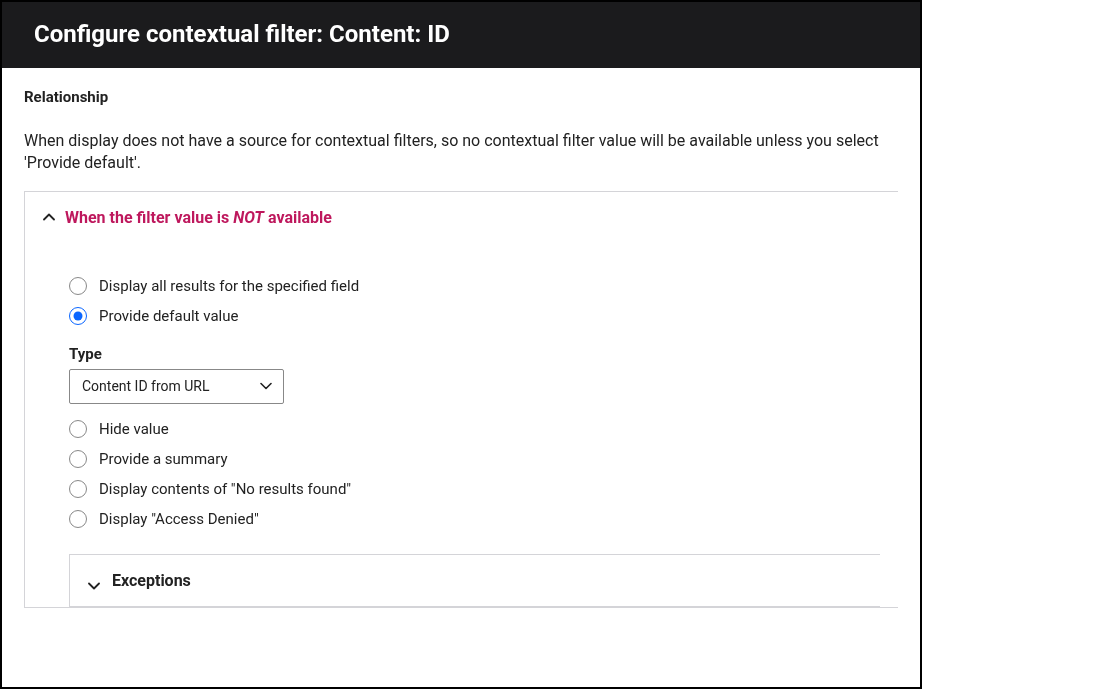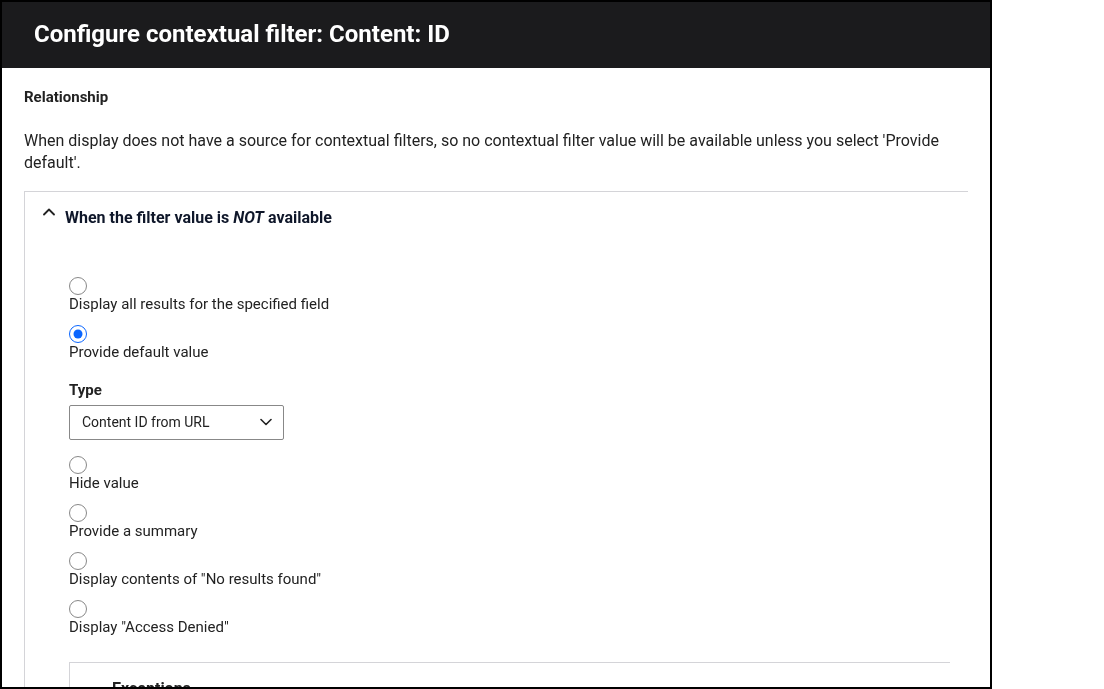--- a/index.html
+++ b/index.html
@@ -5,21 +5,21 @@
   * { box-sizing: border-box; }
   html, body {
     margin: 0; padding: 0;
     font-family: -apple-system, BlinkMacSystemFont, "Segoe UI", Roboto, "Helvetica Neue", Arial, sans-serif;
     font-size: 15px;
     color: #222;
     background: #fff;
   }
   .outer {
     border: 2px solid #000;
-    width: 992px;
+    width: 922px;
     height: 689px;
     margin: 0;
     background: #fff;
     overflow: hidden;
     position: relative;
   }
   .header {
     background: #1b1b1d;
     color: #fff;
     padding: 18px 32px 20px 32px;
@@ -65,37 +65,38 @@
     color: #222;
     line-height: 1.4;
   }
   .details {
     border: 1px solid #d4d4d8;
     border-right: none;
     margin-top: 16px;
   }
   .summary {
     display: flex;
+    align-items: center;
     gap: 10px;
     padding: 16px 18px;
     cursor: pointer;
     font-size: 16px;
     font-weight: 700;
-    color: #0f172a;
+    color: #be185d;
   }
   .summary .em { font-style: italic; font-weight: 700; }
   .details-body {
     padding: 10px 18px 0px 44px;
   }
   .radio-row {
     display: flex;
-    gap: 0;
+    align-items: center;
+    gap: 12px;
     padding: 6px 0;
     cursor: pointer;
-    flex-direction: column;
   }
   .radio {
     width: 18px; height: 18px;
     border: 1.5px solid #888;
     border-radius: 50%;
     flex-shrink: 0;
     position: relative;
     background: #fff;
   }
   .radio.checked {

